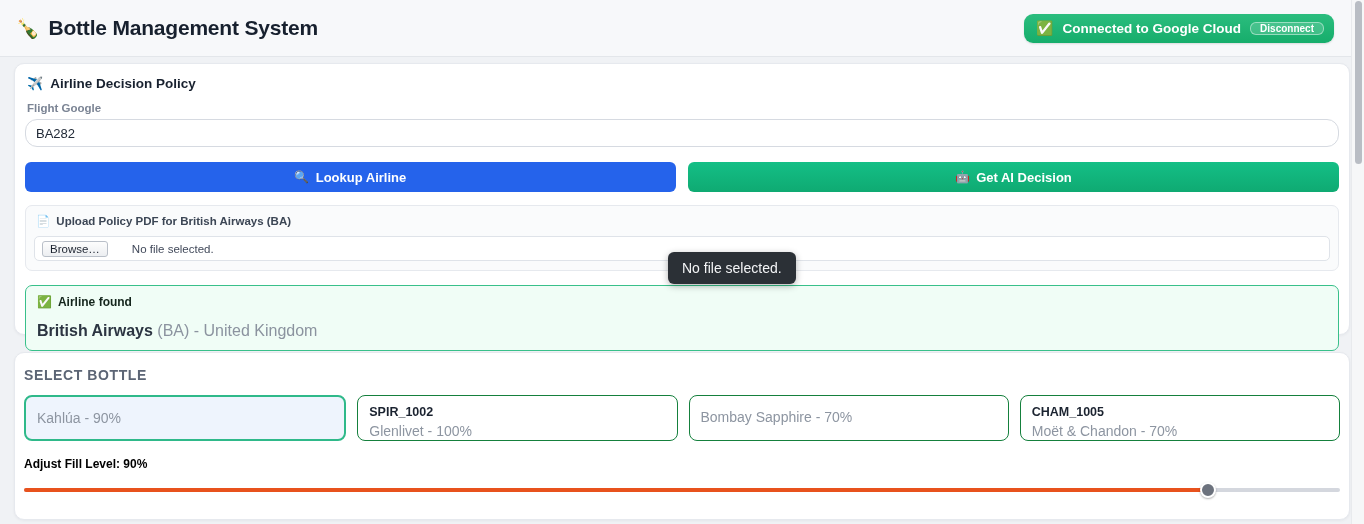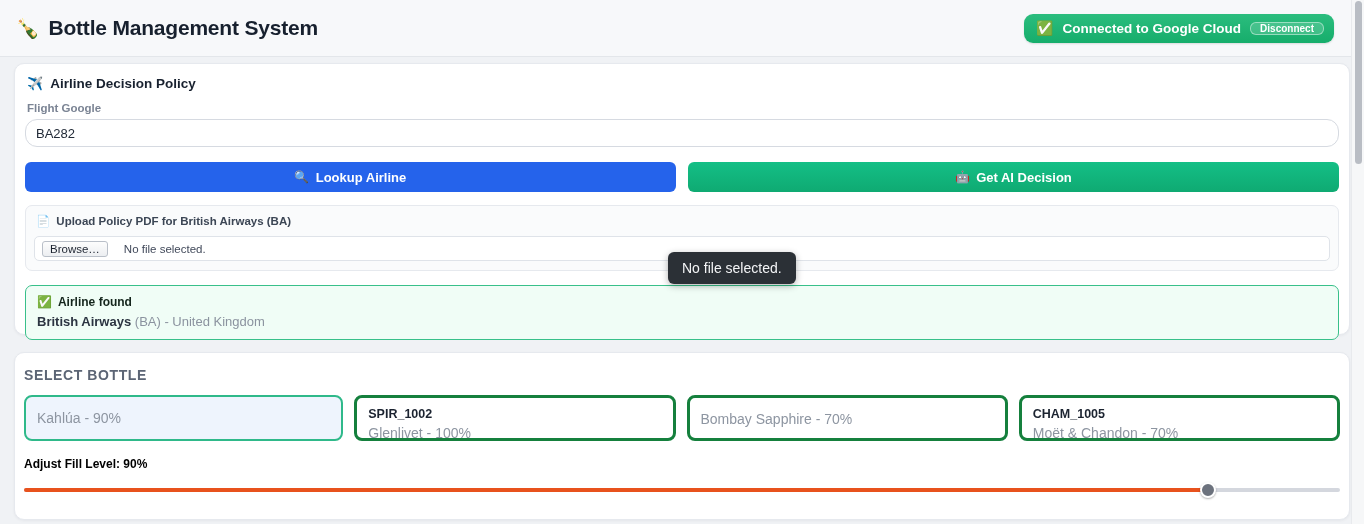--- a/index.html
+++ b/index.html
@@ -112,21 +112,21 @@
     border: 1px solid #e6e9ee;
     border-radius: 7px;
     padding: 8px 8px 9px 8px;
   }
   .upload-label {
     display: flex; align-items: center; gap: 6px;
     font-size: 11.5px; font-weight: bold; color: #3c4655;
     padding-left: 2px;
   }
   .file-input {
-    display: flex; align-items: center; gap: 16px;
+    display: flex; align-items: center; gap: 24px;
     margin-top: 8px;
     background: #ffffff;
     border: 1px solid #dfe3e9;
     border-radius: 5px;
     height: 25px;
     padding: 0 7px;
   }
   .browse-btn {
     font-family: "Liberation Sans", sans-serif;
     font-size: 11.5px; color: #1d2430;
@@ -142,36 +142,36 @@
     margin: 14px 10px 0 10px;
     background: #f0fdf6;
     border: 1px solid #38c08a;
     border-radius: 7px;
     padding: 9px 10px 10px 11px;
   }
   .found-title {
     display: flex; align-items: center; gap: 6px;
     font-size: 12px; font-weight: bold; color: #14251c;
   }
-  .found-sub { margin-top: 5px; font-size: 13px; color: #8b939f; }
+  .found-sub { margin-top: 13px; font-size: 16px; color: #8b939f; }
   .found-sub b { color: #2c3542; font-weight: bold; }
 
   
   .section-title {
     font-size: 14px; font-weight: bold; color: #5c6575;
     letter-spacing: .6px;
     padding: 14px 0 0 9px;
   }
   .bottle-grid {
     display: flex; gap: 11px;
     margin: 12px 9px 0 9px;
   }
   .bottle-card {
     flex: 1 1 0;
-    border: 3px solid #15803d;
+    border: 1px solid #15803d;
     border-radius: 8px;
     background: #ffffff;
     padding: 9px 11px 10px 11px;
     height: 46px;
     cursor: pointer;
   }
   .bottle-card.selected {
     border: 2px solid #2fb98a;
     background: #eef4fd;
   }

